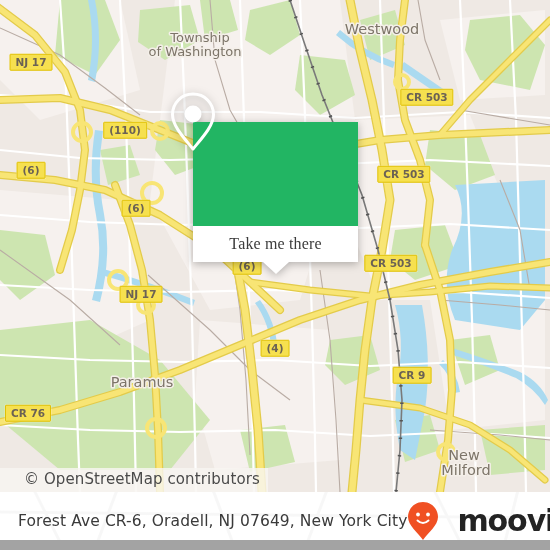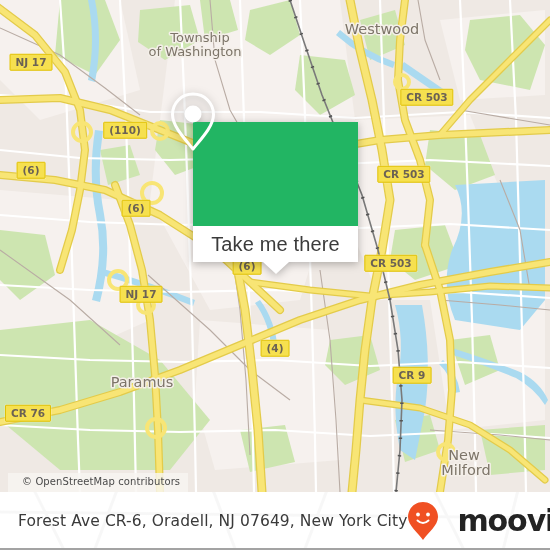--- a/index.html
+++ b/index.html
@@ -24,38 +24,38 @@
   
   .shield{position:absolute;transform:translate(-50%,-50%);
     background:#f6e04f;border:1.5px solid #e0c000;border-radius:1px;
     color:#6b6254;font-size:10.5px;font-weight:bold;
     font-family:"DejaVu Sans","Liberation Sans",sans-serif;
     padding:1.5px 5px 2px 5px;line-height:1.05;white-space:nowrap;
     box-shadow:0 0 0 0.5px rgba(255,255,255,.35);}
 
   
   #attrib{position:absolute;left:0;bottom:0;background:rgba(248,245,241,.82);
-    color:#4a4a4a;font-size:10px;
+    color:#4a4a4a;font-size:15px;
     font-family:"DejaVu Sans","Liberation Sans",sans-serif;
-    padding:4px 8px 5px 14px;line-height:1;letter-spacing:.1px;margin-left:8px;}
+    padding:4px 8px 5px 24px;line-height:1;letter-spacing:.1px;}
 
   
   #popup{position:absolute;left:193px;top:122px;width:165px;
     filter:drop-shadow(0 2px 4px rgba(0,0,0,.28));}
   #popup-head{height:104px;background:#22b563;position:relative;}
   #popup-pin{position:absolute;left:50%;top:50%;transform:translate(-50%,-50%);}
   #popup-body{height:36px;background:#fff;display:flex;align-items:center;justify-content:center;}
-  #popup-label{color:#3b3b3b;font-size:20px;letter-spacing:.15px;
-    font-family:Liberation Sans, sans-serif;}
+  #popup-label{color:#3b3b3b;font-size:16px;letter-spacing:.15px;
+    font-family:Liberation Serif, serif;}
   #popup-tail{position:absolute;left:50%;top:140px;transform:translateX(-50%);
     width:0;height:0;border-left:13px solid transparent;border-right:13px solid transparent;
     border-top:12px solid #fff;}
 
   
-  #footer{position:absolute;left:0;top:492px;width:550px;height:56px;background:#fff;overflow:hidden;}
+  #footer{position:absolute;left:0;top:492px;width:550px;height:48px;background:#fff;overflow:hidden;}
   #footer-wm{position:absolute;left:0;top:0;width:550px;height:58px;opacity:.5;}
   #footer-inner{position:relative;display:flex;align-items:center;height:58px;padding:0 14px 0 18px;}
   #addr{color:#3a3a3a;font-size:15.5px;letter-spacing:.1px;white-space:nowrap;
     font-family:"DejaVu Sans","Liberation Sans",sans-serif;}
   #brand{margin-left:auto;display:flex;align-items:center;gap:18px;}
   #brand-word{color:#232323;font-size:30px;font-weight:bold;letter-spacing:-1.1px;line-height:1;
     font-family:"DejaVu Sans","Liberation Sans",sans-serif;}
 </style>
 </head>
 <body>

